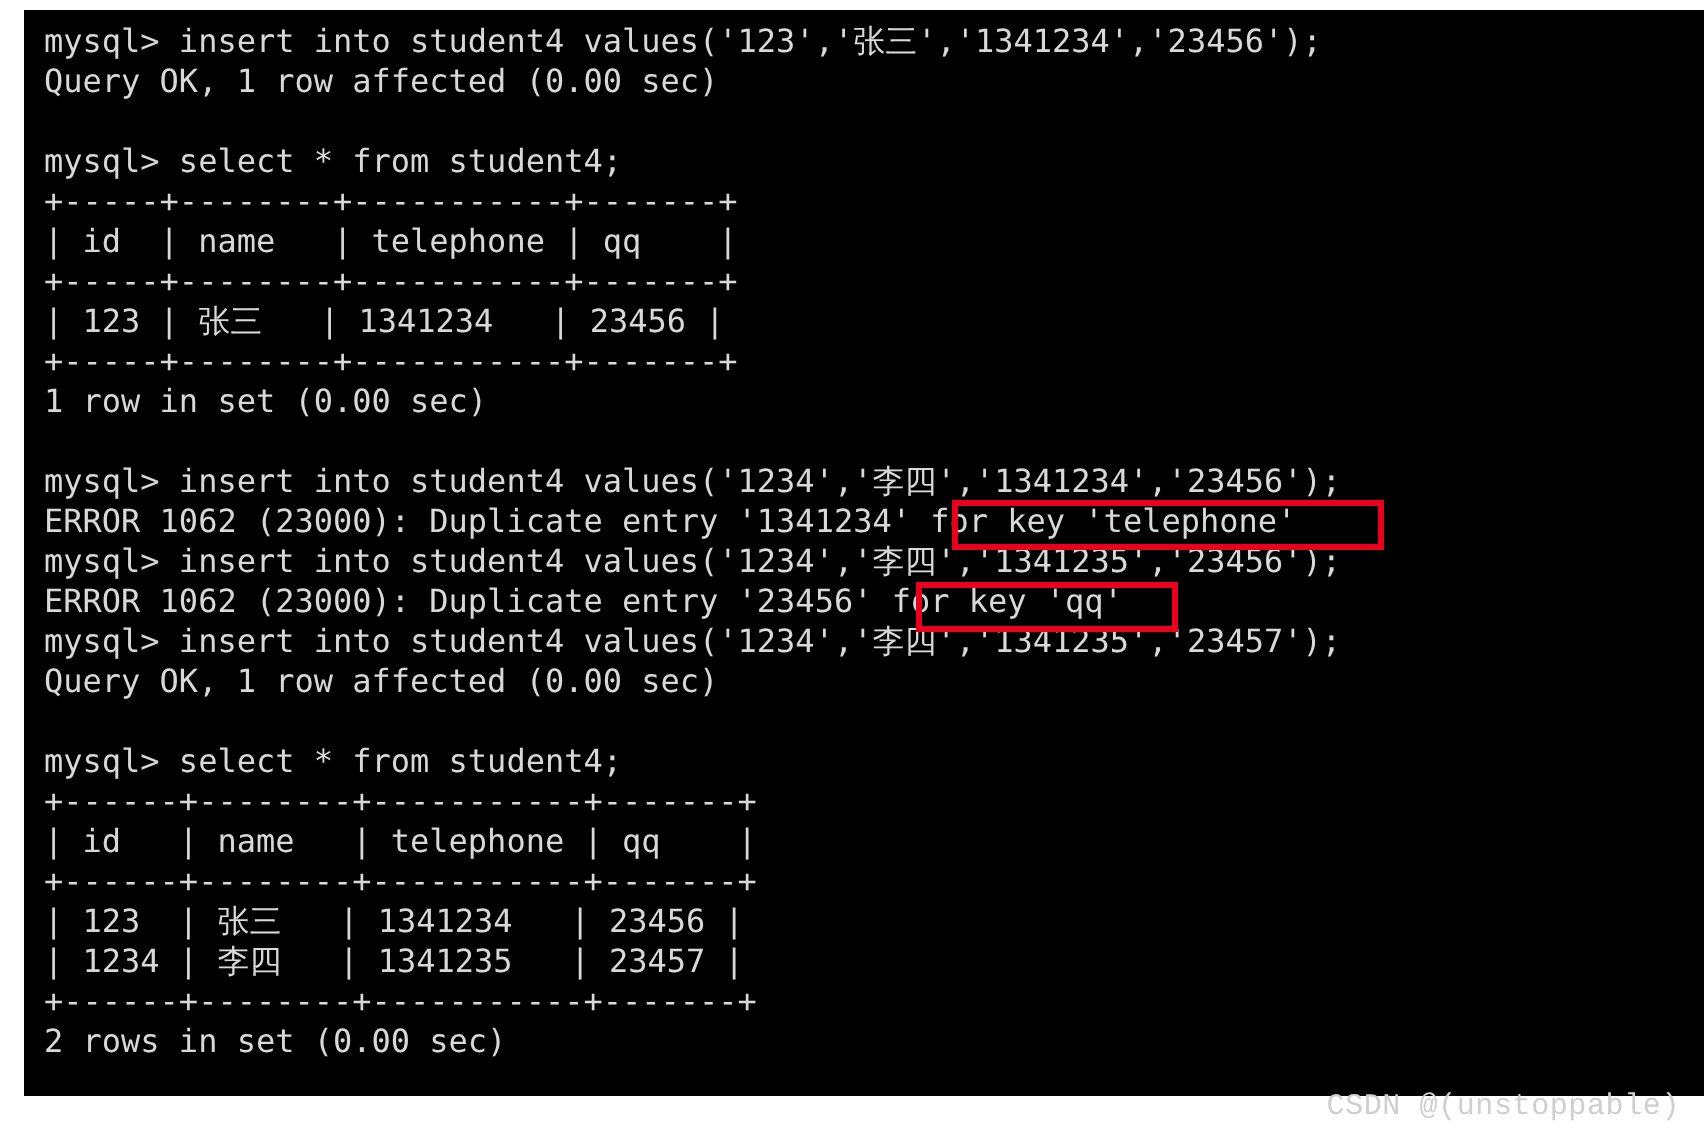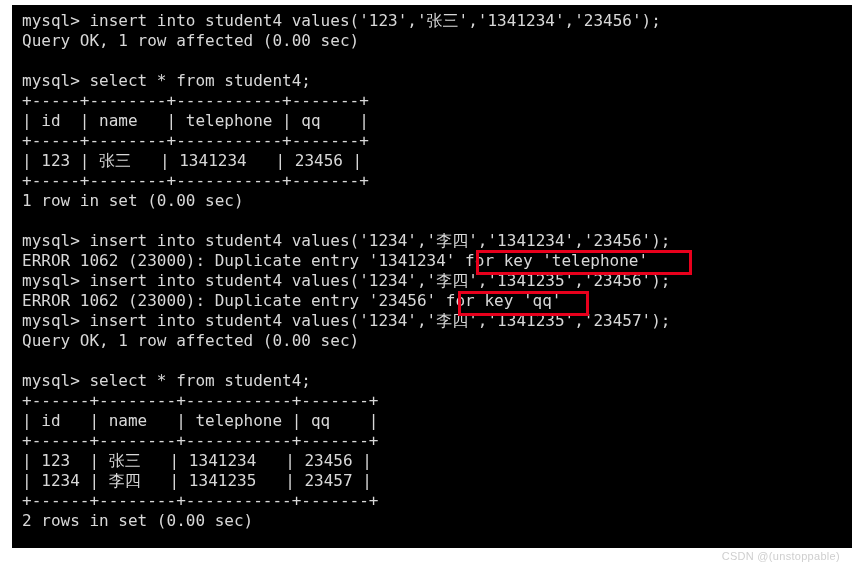--- a/index.html
+++ b/index.html
@@ -64,22 +64,22 @@
     top: 291px;
     width: 131px;
     height: 25px;
   }
 
   
   #watermark {
     position: absolute;
     right: 12px;
     bottom: 6px;
-    font-family: Liberation Sans, sans-serif;
-    font-size: 11px;
+    font-family: Liberation Mono, monospace;
+    font-size: 15px;
     color: #cfcfcf;
     letter-spacing: 0.3px;
     white-space: nowrap;
   }
 </style>
 </head>
 <body>
 
 <div id="terminal" style="background: rgb(0, 0, 0);">
   <div id="console" style="color: rgb(216, 216, 216);"><div class="line">mysql&gt; insert into student4 values('123','张三','1341234','23456');</div><div class="line">Query OK, 1 row affected (0.00 sec)</div><div class="line blank">&nbsp;</div><div class="line">mysql&gt; select * from student4;</div><div class="line">+-----+--------+-----------+-------+</div><div class="line">| id  | name   | telephone | qq    |</div><div class="line">+-----+--------+-----------+-------+</div><div class="line">| 123 | 张三   | 1341234   | 23456 |</div><div class="line">+-----+--------+-----------+-------+</div><div class="line">1 row in set (0.00 sec)</div><div class="line blank">&nbsp;</div><div class="line">mysql&gt; insert into student4 values('1234','李四','1341234','23456');</div><div class="line">ERROR 1062 (23000): Duplicate entry '1341234' for key 'telephone'</div><div class="line">mysql&gt; insert into student4 values('1234','李四','1341235','23456');</div><div class="line">ERROR 1062 (23000): Duplicate entry '23456' for key 'qq'</div><div class="line">mysql&gt; insert into student4 values('1234','李四','1341235','23457');</div><div class="line">Query OK, 1 row affected (0.00 sec)</div><div class="line blank">&nbsp;</div><div class="line">mysql&gt; select * from student4;</div><div class="line">+------+--------+-----------+-------+</div><div class="line">| id   | name   | telephone | qq    |</div><div class="line">+------+--------+-----------+-------+</div><div class="line">| 123  | 张三   | 1341234   | 23456 |</div><div class="line">| 1234 | 李四   | 1341235   | 23457 |</div><div class="line">+------+--------+-----------+-------+</div><div class="line">2 rows in set (0.00 sec)</div></div>

